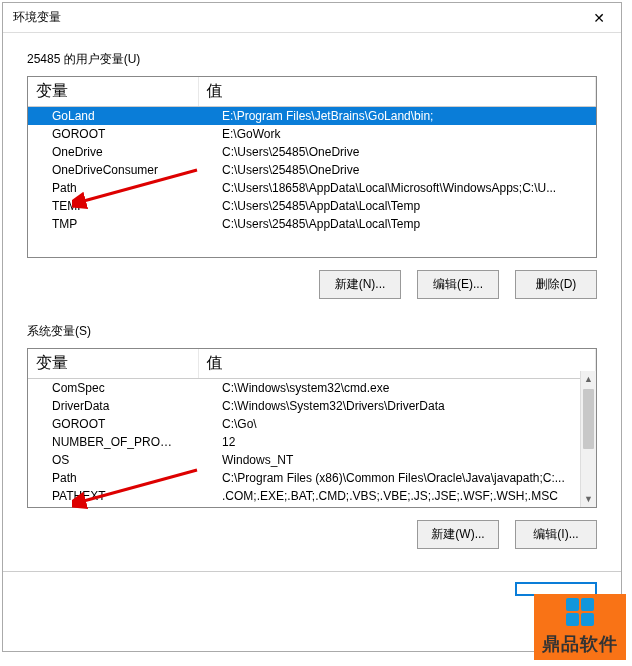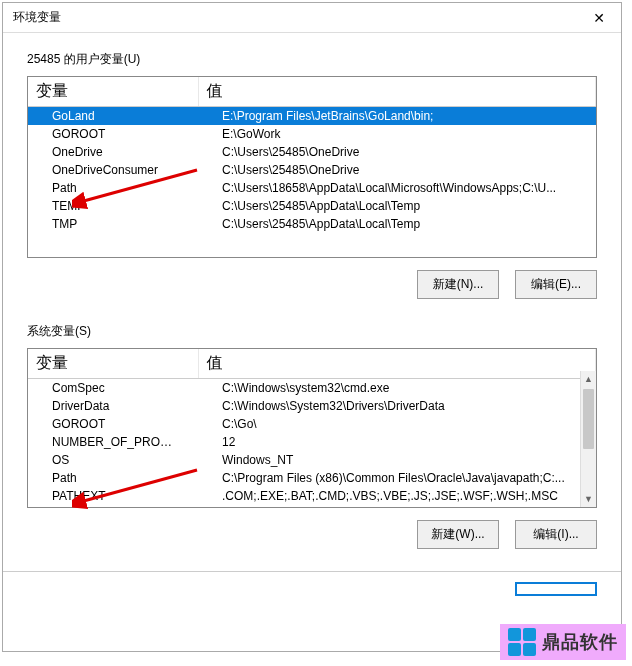--- a/index.html
+++ b/index.html
@@ -100,22 +100,23 @@
   }
   .btn-ok { border: 2px solid #0a7dd8; background: #fff; width: 82px; padding:5px 0; text-align:center; font-size:12px; cursor:pointer; }
   .arrow {
     position: absolute;
     pointer-events: none;
   }
   .watermark {
     position: absolute;
     right: 6px; bottom: 6px;
     display: flex; align-items: center; gap: 6px;
-    background: #f0abfc;
+    background: #f97316;
     padding: 4px 8px;
+    flex-direction: column;
   }
   .wm-icon {
     width: 28px; height: 28px;
     display: grid; grid-template-columns: 1fr 1fr; grid-template-rows: 1fr 1fr;
     gap: 2px;
   }
   .wm-icon span { background: #1296db; border-radius: 2px; }
   .wm-text { font-size: 18px; font-weight: bold; color: #333; letter-spacing: 1px;}
 </style>
 </head>
@@ -167,20 +168,21 @@
             <tr>
               <td>TMP</td>
               <td>C:\Users\25485\AppData\Local\Temp</td>
             </tr>
           </tbody>
       </table>
     </div>
     <div class="btn-row">
       <div class="btn">新建(N)...</div>
       <div class="btn">编辑(E)...</div>
+      <div class="btn">删除(D)</div>
     </div>
 
     <div class="section-label">系统变量(S)</div>
     <div class="table-wrap table-sys">
       <table>
         <thead>
           <tr>
             <th class="col-name">变量</th>
             <th>值</th>
           </tr>

